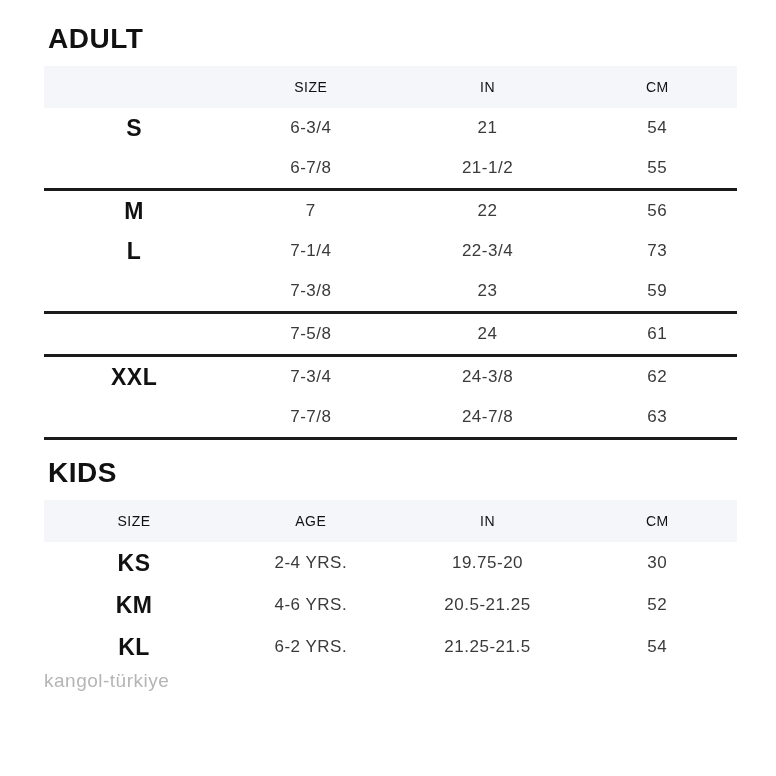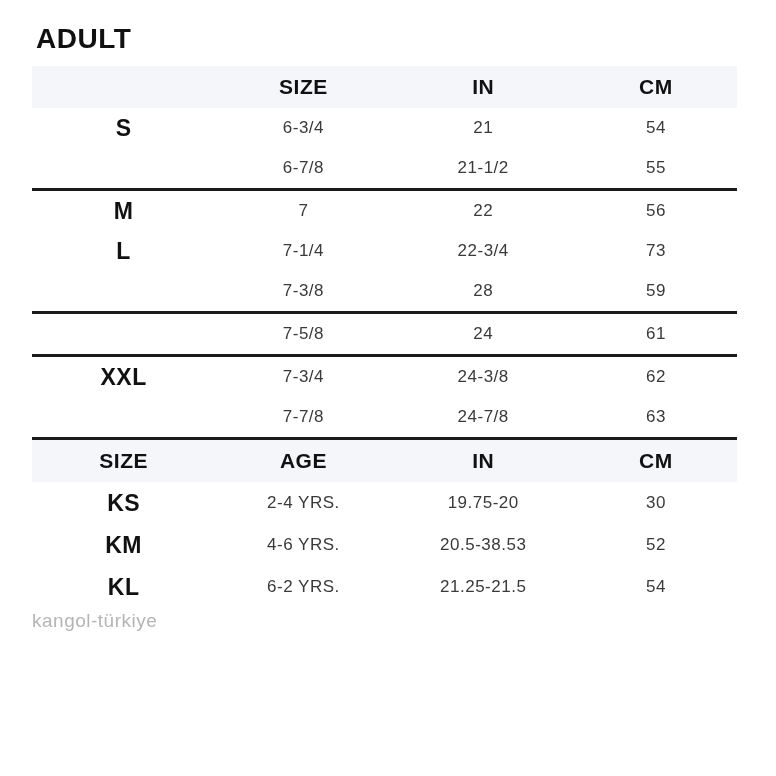--- a/index.html
+++ b/index.html
@@ -6,21 +6,21 @@
     margin: 0;
     padding: 0;
     background: #ffffff;
     font-family: "Liberation Sans", sans-serif;
     color: #2e2e2e;
   }
   .page {
     width: 776px;
     height: 776px;
     box-sizing: border-box;
-    padding: 22px 39px 0 32px;
+    padding: 22px 39px 0 44px;
     overflow: hidden;
     background: #ffffff;
   }
   .section-heading {
     font-size: 28px;
     font-weight: 800;
     letter-spacing: 0.5px;
     color: #111111;
     margin: 0 0 10px 4px;
     line-height: 34px;
@@ -33,22 +33,22 @@
     border-collapse: collapse;
     table-layout: fixed;
   }
   col.c1 { width: 26%; }
   col.c2 { width: 25%; }
   col.c3 { width: 26%; }
   col.c4 { width: 23%; }
   thead th {
     background: #f4f6fa;
     height: 42px;
-    font-size: 21px;
-    font-weight: 700;
+    font-size: 14px;
+    font-weight: 400;
     letter-spacing: 0.5px;
     color: #111111;
     text-align: center;
     padding: 0;
   }
   td {
     height: 40px;
     text-align: center;
     vertical-align: middle;
     font-size: 17px;
@@ -120,21 +120,21 @@
       </tr>
       <tr>
         <td class="row-label">L</td>
         <td>7-1/4</td>
         <td>22-3/4</td>
         <td>73</td>
       </tr>
       <tr class="group-end">
         <td class="row-label"></td>
         <td>7-3/8</td>
-        <td>28</td>
+        <td>23</td>
         <td>59</td>
       </tr>
       <tr class="group-end">
         <td class="row-label"></td>
         <td>7-5/8</td>
         <td>24</td>
         <td>61</td>
       </tr>
       <tr>
         <td class="row-label">XXL</td>
@@ -144,20 +144,21 @@
       </tr>
       <tr class="group-end">
         <td class="row-label"></td>
         <td>7-7/8</td>
         <td>24-7/8</td>
         <td>63</td>
       </tr>
     </tbody>
   </table>
 
+  <h2 class="section-heading kids-heading">KIDS</h2>
 
   <table class="kids-table">
     <colgroup>
         <col class="c1">
         <col class="c2">
         <col class="c3">
         <col class="c4">
       </colgroup>
     <thead>
       <tr>
@@ -170,21 +171,21 @@
     <tbody>
       <tr>
         <td class="row-label">KS</td>
         <td>2-4 YRS.</td>
         <td>19.75-20</td>
         <td>30</td>
       </tr>
       <tr>
         <td class="row-label">KM</td>
         <td>4-6 YRS.</td>
-        <td>20.5-38.53</td>
+        <td>20.5-21.25</td>
         <td>52</td>
       </tr>
       <tr>
         <td class="row-label">KL</td>
         <td>6-2 YRS.</td>
         <td>21.25-21.5</td>
         <td>54</td>
       </tr>
     </tbody>
   </table>

